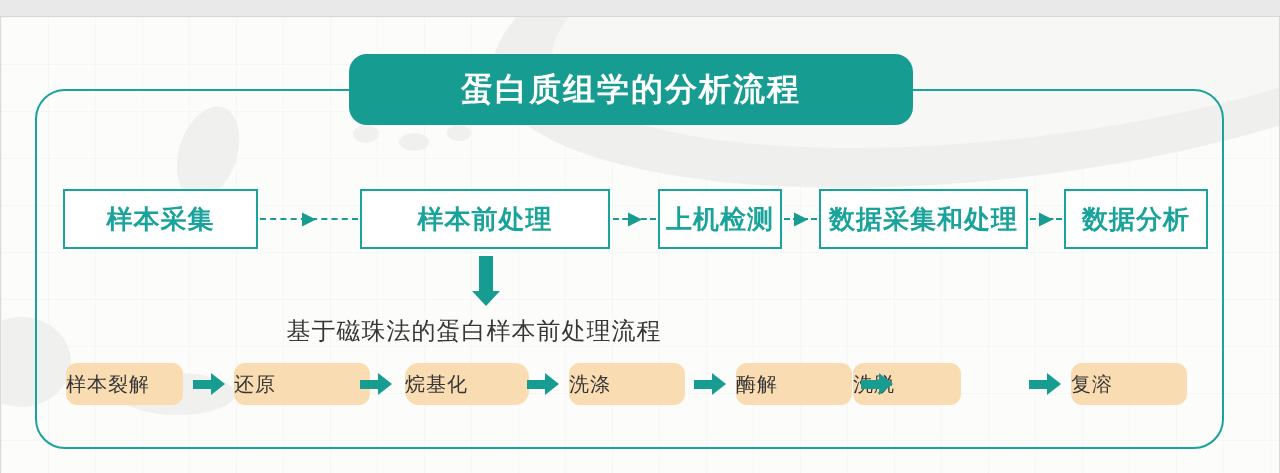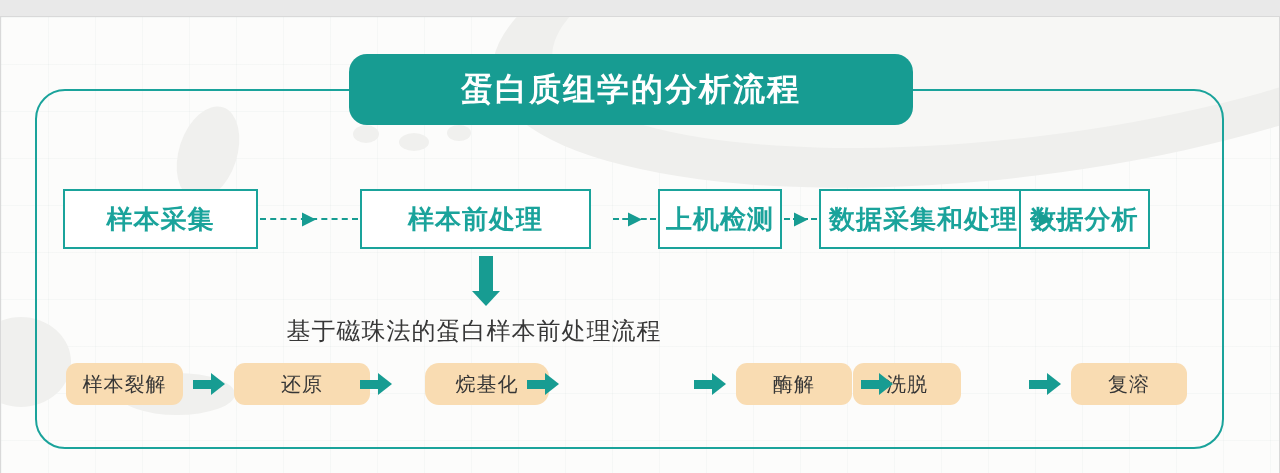--- a/index.html
+++ b/index.html
@@ -39,24 +39,24 @@
 
   
   .step{
     position:absolute; top:172px; height:60px; background:#ffffff;
     border:2px solid var(--teal-border,#1aa39b);
     display:flex; align-items:center; justify-content:center;
     color:var(--teal-border,#1aa39b); font-size:26px; font-weight:bold;
     letter-spacing:1px;
   }
   .s1{ left:62px;  width:195px; }
-  .s2{ left:359px; width:231px; }
+  .s2{ left:359px; width:250px; }
   .s3{ left:657px; width:124px; }
   .s4{ left:818px; width:209px; }
-  .s5{ left:1018px;width:131px; }
+  .s5{ left:1063px;width:144px; }
 
   
   .conn{ position:absolute; top:201px; height:3px; }
   .conn .dash{
     position:absolute; left:0; right:0; top:0;
     border-top:2.5px dashed var(--teal,#179c92);
   }
   .conn .head{
     position:absolute; left:50%; top:50%; transform:translate(-50%,-54%);
     width:0; height:0;
@@ -78,26 +78,26 @@
 
   
   .caption{
     position:absolute; left:232px; top:298px; width:482px; text-align:center;
     font-size:24px; color:#373737; font-weight:500; letter-spacing:1px;
   }
 
   
   .substep{
     position:absolute; top:346px; height:42px; background:var(--peach,#f9dcb2);
-    border-radius:11px; display:flex; align-items:center; justify-content:center;
+    border-radius:11px; display:flex; align-items:center; justify-content:flex-start;
     color:#363636; font-size:20px; font-weight:500; letter-spacing:1px;
   }
   .t1{ left:65px;   width:117px; }
   .t2{ left:233px;  width:136px; }
-  .t3{ left:424px;  width:124px;border-radius:14px; }
+  .t3{ left:404px;  width:124px;border-radius:14px; }
   .t4{ left:568px;  width:116px; }
   .t5{ left:735px;  width:116px; }
   .t6{ left:852px;  width:108px; }
   .t7{ left:1070px; width:116px; }
 
   
   .rarrow{ position:absolute; top:356px; width:32px; height:22px; }
   .rarrow .bar{ position:absolute; left:0; top:6.5px; width:19px; height:9px;
     background:var(--teal,#179c92); }
   .rarrow .head{ position:absolute; left:18px; top:0; width:0; height:0;
@@ -168,20 +168,23 @@
 
   <div class="substep t1">
     <span>样本裂解</span>
   </div>
   <div class="substep t2">
     <span>还原</span>
   </div>
   <div class="substep t3">
     <span>烷基化</span>
   </div>
+  <div class="substep t4">
+    <span>洗涤</span>
+  </div>
   <div class="substep t5">
     <span>酶解</span>
   </div>
   <div class="substep t6">
     <span>洗脱</span>
   </div>
   <div class="substep t7">
     <span>复溶</span>
   </div>
 

